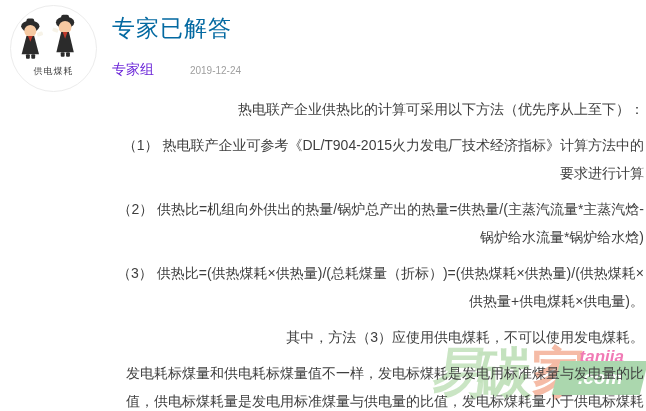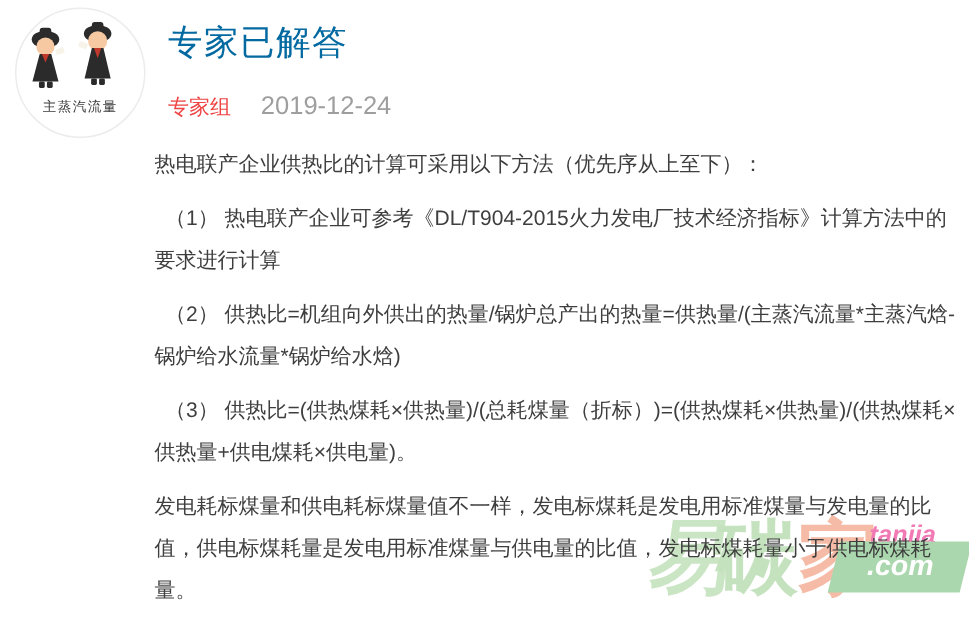--- a/index.html
+++ b/index.html
@@ -51,35 +51,35 @@
     margin: 0;
     font-size: 23px;
     font-weight: 500;
     color: #0369a1;
     letter-spacing: 1px;
   }
   .meta {
     margin-top: 17px;
     font-size: 14px;
   }
-  .meta .author { color: #ef4444; margin-right: 16px; }
-  .meta .date   { color: #9e9e9e; font-size: 17px; }
+  .meta .author { color: #6d28d9; margin-right: 32px; }
+  .meta .date   { color: #9e9e9e; font-size: 10px; }
 
   
   .content {
     position: absolute;
     left: 103px;
     top: 95px;
     width: 541px;
     z-index: 1;
     color: #3e3e3e;
     font-size: 14px;
     line-height: 28px;
   }
-  .content p { margin: 0 0 8px 0; }
+  .content p { margin: 0 0 8px 0; text-align: right; }
   .content p.num { text-indent: 7px; }
 
   
   .watermark {
     position: absolute;
     right: 0;
     bottom: 2px;
     width: 212px;
     height: 80px;
     z-index: 0;
@@ -148,21 +148,21 @@
         <rect x="8" y="-3" width="8" height="6" rx="2" fill="#2b2b2b"></rect>
         <ellipse cx="12" cy="5" rx="9.5" ry="6" fill="#2b2b2b"></ellipse>
         <circle cx="12" cy="10" r="6.6" fill="#f6c9a2"></circle>
         <path d="M3 36 L8 15 L16 15 L21 36 Z" fill="#2b2b2b"></path>
         <path d="M9.5 15 L12 22 L14.5 15 Z" fill="#c0392b"></path>
         <rect x="-1" y="11" width="6" height="4" rx="1" fill="#f7f3e8" transform="rotate(20 2 13)"></rect>
         <rect x="7.5" y="36" width="4" height="4.5" rx="1" fill="#2b2b2b"></rect>
         <rect x="13" y="36" width="4" height="4.5" rx="1" fill="#2b2b2b"></rect>
       </g>
     </svg>
-    <span class="avatar-caption">主蒸汽流量</span>
+    <span class="avatar-caption">供电煤耗</span>
   </div>
 
   <div class="header-text">
     <h1 class="page-title">专家已解答</h1>
     <div class="meta">
       <span class="author">专家组</span>
       <span class="date">2019-12-24</span>
     </div>
   </div>
 
@@ -174,16 +174,17 @@
     <span class="wm-badge">
       <span class="wm-com">.com</span>
     </span>
   </div>
 
   <div class="content">
     <p>热电联产企业供热比的计算可采用以下方法（优先序从上至下）：</p>
     <p class="num">（1） 热电联产企业可参考《DL/T904-2015火力发电厂技术经济指标》计算方法中的要求进行计算</p>
     <p class="num">（2） 供热比=机组向外供出的热量/锅炉总产出的热量=供热量/(主蒸汽流量*主蒸汽焓-锅炉给水流量*锅炉给水焓)</p>
     <p class="num">（3） 供热比=(供热煤耗×供热量)/(总耗煤量（折标）)=(供热煤耗×供热量)/(供热煤耗×供热量+供电煤耗×供电量)。</p>
+    <p>其中，方法（3）应使用供电煤耗，不可以使用发电煤耗。</p>
     <p>发电耗标煤量和供电耗标煤量值不一样，发电标煤耗是发电用标准煤量与发电量的比值，供电标煤耗量是发电用标准煤量与供电量的比值，发电标煤耗量小于供电标煤耗量。</p>
   </div>
 
 </div>
 
 </body></html>

